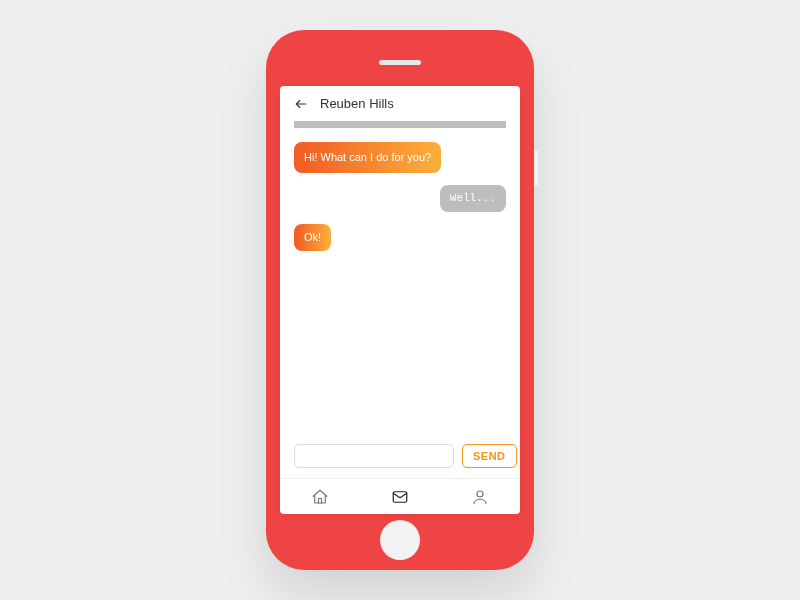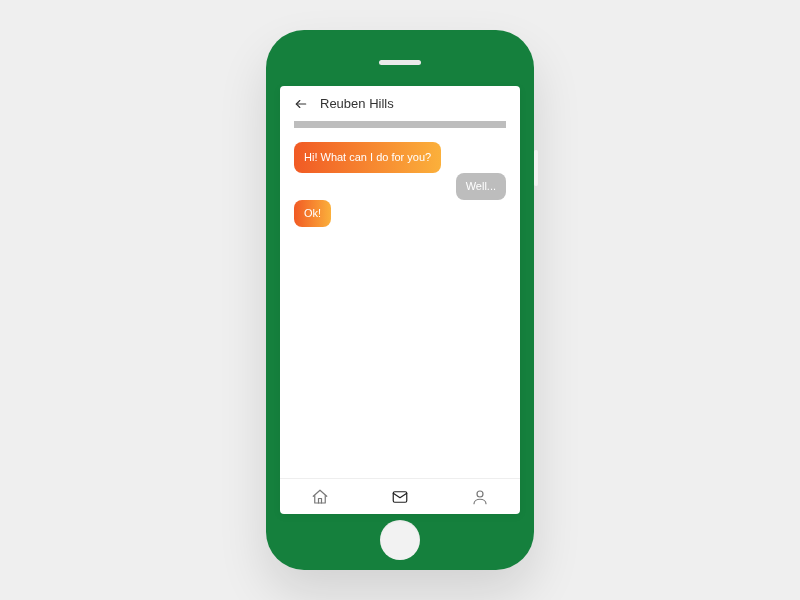--- a/index.html
+++ b/index.html
@@ -7,21 +7,21 @@
   body {
     background: #efefef;
     font-family: -apple-system, "Helvetica Neue", Arial, sans-serif;
     display: flex;
     align-items: center;
     justify-content: center;
   }
   .phone {
     width: 268px;
     height: 540px;
-    background: #15803d;
+    background: #ef4444;
     border-radius: 38px;
     box-shadow: 0 24px 50px rgba(0,0,0,0.12);
     position: relative;
     padding: 56px 14px 56px 14px;
   }
   .speaker {
     position: absolute;
     top: 30px;
     left: 50%;
     transform: translateX(-50%);
@@ -78,39 +78,40 @@
   .divider {
     height: 7px;
     background: #bdbdbd;
     margin: 4px 14px 14px 14px;
   }
   .messages {
     flex: 1;
     padding: 0 14px;
     display: flex;
     flex-direction: column;
-    gap: 0;
+    gap: 12px;
   }
   .bubble {
     border-radius: 8px;
     padding: 8px 10px;
     font-size: 11px;
     line-height: 1.35;
     max-width: 155px;
   }
   .bubble.left {
     align-self: flex-start;
     background: linear-gradient(90deg, #f15a24, #fbb03b);
     color: #fff;
   }
   .bubble.right {
     align-self: flex-end;
     background: #bdbdbd;
     color: #fff;
     max-width: 140px;
+    font-family: Liberation Mono, monospace;
   }
   .bubble.small {
     padding: 6px 10px;
     max-width: fit-content;
   }
   .composer {
     display: flex;
     align-items: center;
     gap: 8px;
     padding: 8px 14px 10px 14px;
@@ -179,20 +180,24 @@
         <span>Hi! What can I do for you?</span>
       </div>
       <div class="bubble right small">
         <span>Well...</span>
       </div>
       <div class="bubble left small">
         <span>Ok!</span>
       </div>
     </div>
 
+    <div class="composer">
+      <input type="text" placeholder="" style="">
+      <button class="send-btn">SEND</button>
+    </div>
 
     <div class="tabbar">
       <span class="tab-icon">
         <svg viewBox="0 0 24 24" width="18" height="18" fill="none" stroke="#777" stroke-width="1.6" stroke-linecap="round" stroke-linejoin="round">
           <path d="M3 11 L12 3 L21 11"></path>
           <path d="M5 10 V20 H19 V10"></path>
           <path d="M10 20 V14 H14 V20"></path>
         </svg>
       </span>
       <span class="tab-icon">

